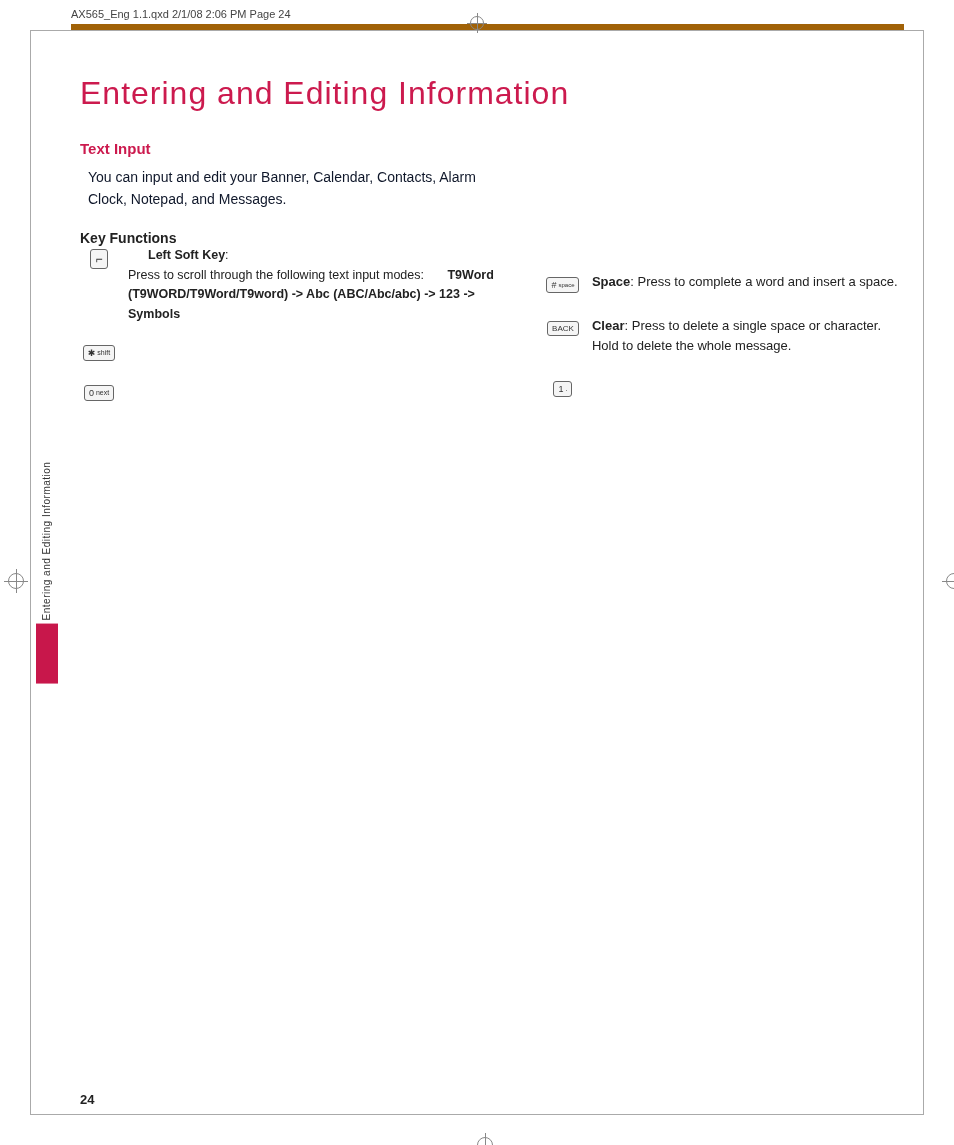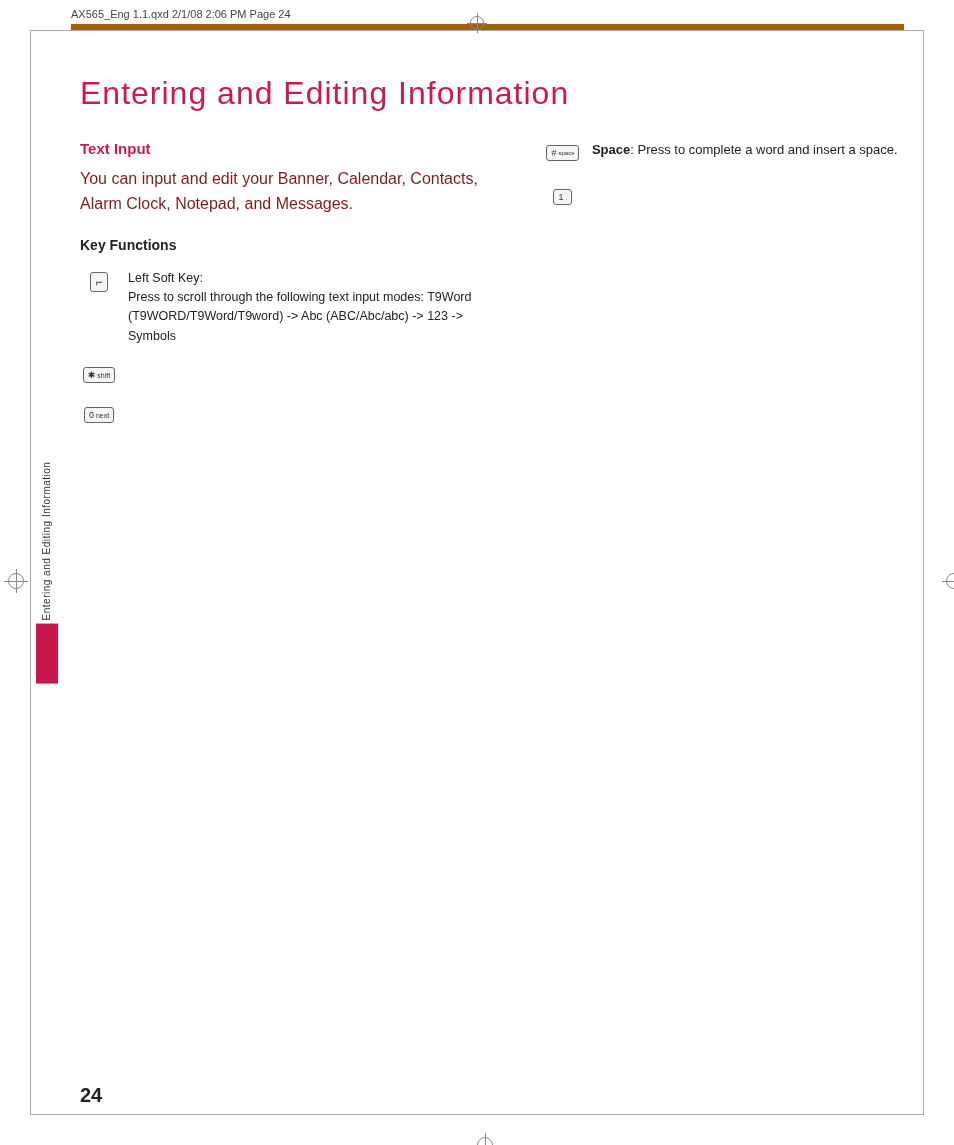--- a/index.html
+++ b/index.html
@@ -158,48 +158,50 @@
       font-weight: normal;
       letter-spacing: 1px;
       margin-bottom: 28px;
       margin-top: 20px;
     }
 
     
     .content-columns {
       display: flex;
       gap: 30px;
+      align-items: flex-end;
     }
     .col-left {
       flex: 1.1;
     }
     .col-right {
       flex: 0.9;
     }
 
     
     .section-heading {
       color: #cc1a4e;
       font-size: 15px;
       font-weight: bold;
       margin-bottom: 10px;
     }
 
     .intro-text {
-      font-size: 16px;
+      font-size: 14px;
       line-height: 1.55;
-      color: #7f1d1d;
+      color: #0f172a;
       margin-bottom: 20px;
+      margin-left: 8px;
     }
 
     .key-functions-title {
       font-size: 14px;
       font-weight: bold;
       color: #222;
-      margin-bottom: 16px;
+      margin-bottom: 0;
     }
 
     
     .key-item {
       display: flex;
       align-items: flex-start;
       margin-bottom: 16px;
       gap: 10px;
     }
     .key-icon {
@@ -224,21 +226,22 @@
       align-items: center;
       gap: 2px;
     }
     .key-text {
       font-size: 12.5px;
       line-height: 1.55;
       color: #222;
       flex: 1;
     }
     .key-text strong {
-      font-weight: normal;
+      font-weight: bold;
+      margin-left: 20px;
     }
 
     
     .right-item {
       display: flex;
       align-items: flex-start;
       margin-bottom: 20px;
       gap: 10px;
     }
     .right-icon {
@@ -255,21 +258,21 @@
       line-height: 1.55;
       color: #222;
       flex: 1;
     }
 
     
     .page-number {
       position: absolute;
       bottom: 38px;
       left: 80px;
-      font-size: 20px;
+      font-size: 13px;
       color: #222;
       font-weight: bold;
     }
 
     
     .bottom-center-reg {
       position: absolute;
       bottom: 8px;
       left: 50%;
       transform: translateX(-50%);
@@ -375,24 +378,34 @@
           <div class="key-icon-box">
             <span style="font-size:9px;">#</span>
               <span style="font-size:6px;">space</span>
           </div>
         </div>
         <div class="right-text">
           <strong>Space</strong>: Press to complete a word and insert a space.
         </div>
       </div>
 
-
       <div class="right-item">
         <div class="right-icon">
           <div class="key-icon-box">
+            <span style="font-size:8px;">BACK</span>
+          </div>
+        </div>
+        <div class="right-text">
+          <strong>Clear</strong>: Press to delete a single space or character. Hold to delete the whole message.
+        </div>
+      </div>
+
+      <div class="right-item">
+        <div class="right-icon">
+          <div class="key-icon-box">
             <span style="font-size:9px;">1</span>
               <span style="font-size:7px;">.</span>
           </div>
         </div>
       </div>
 
     </div>
 
   </div>
 

